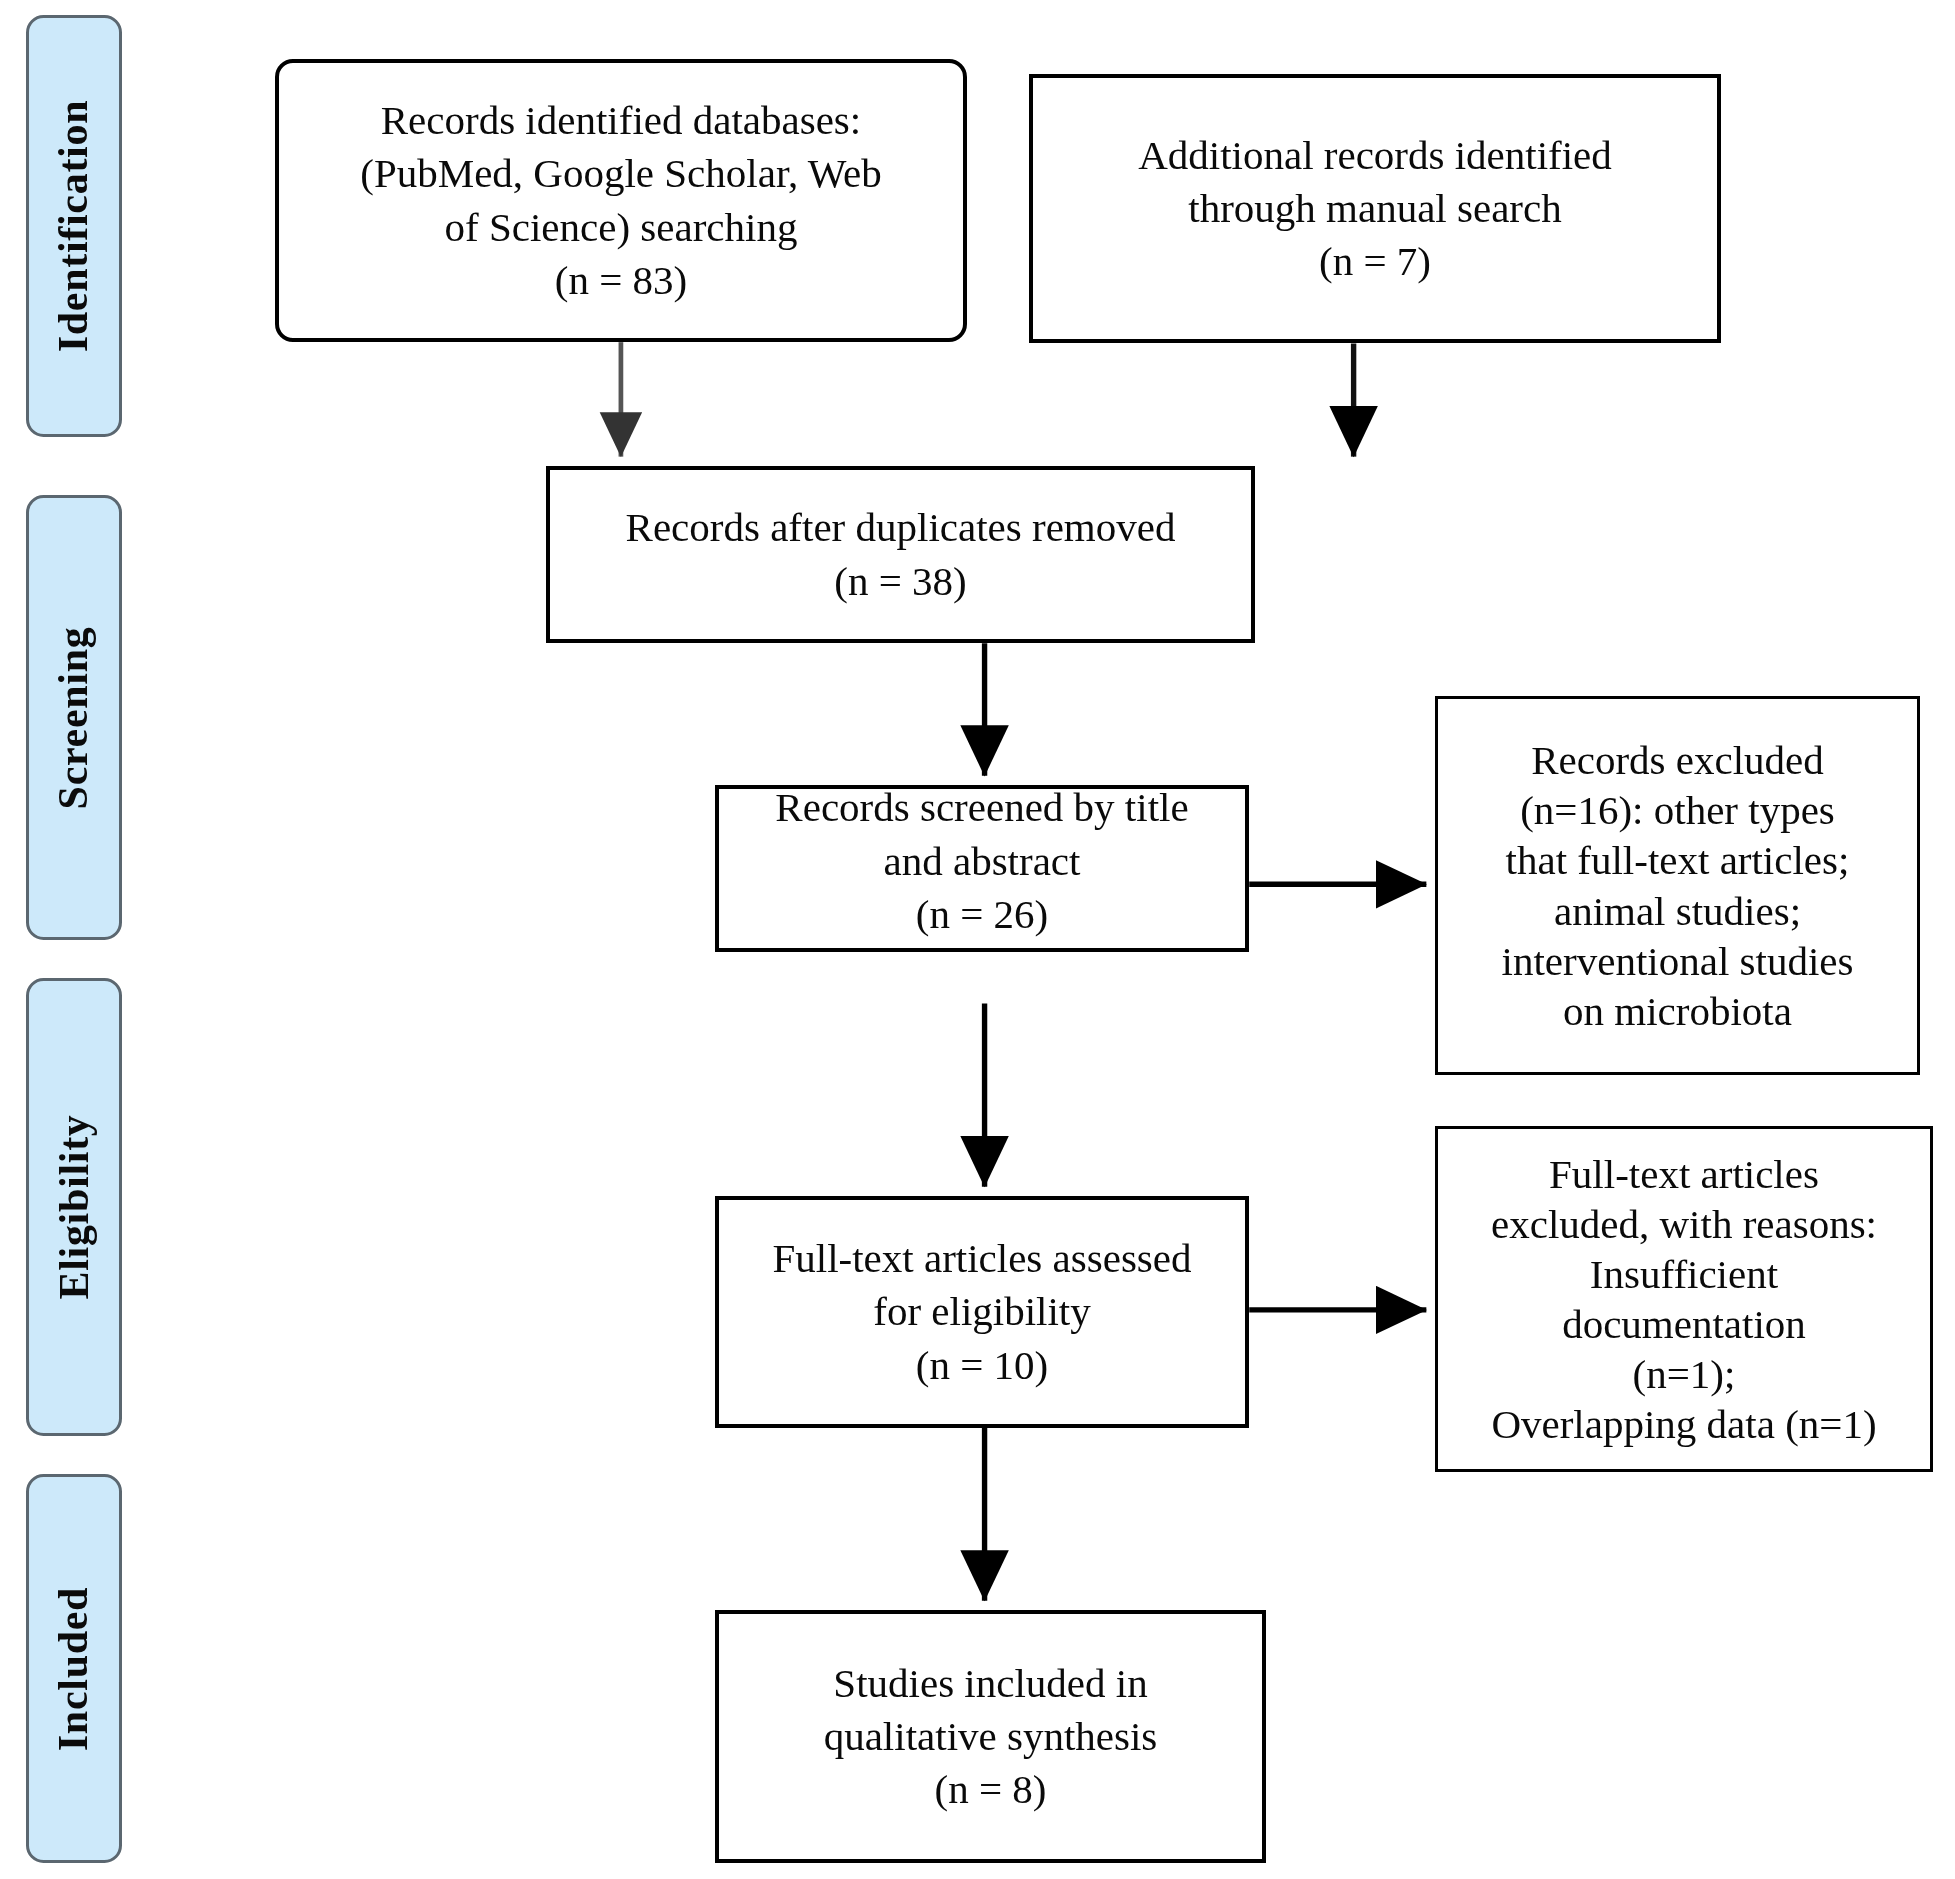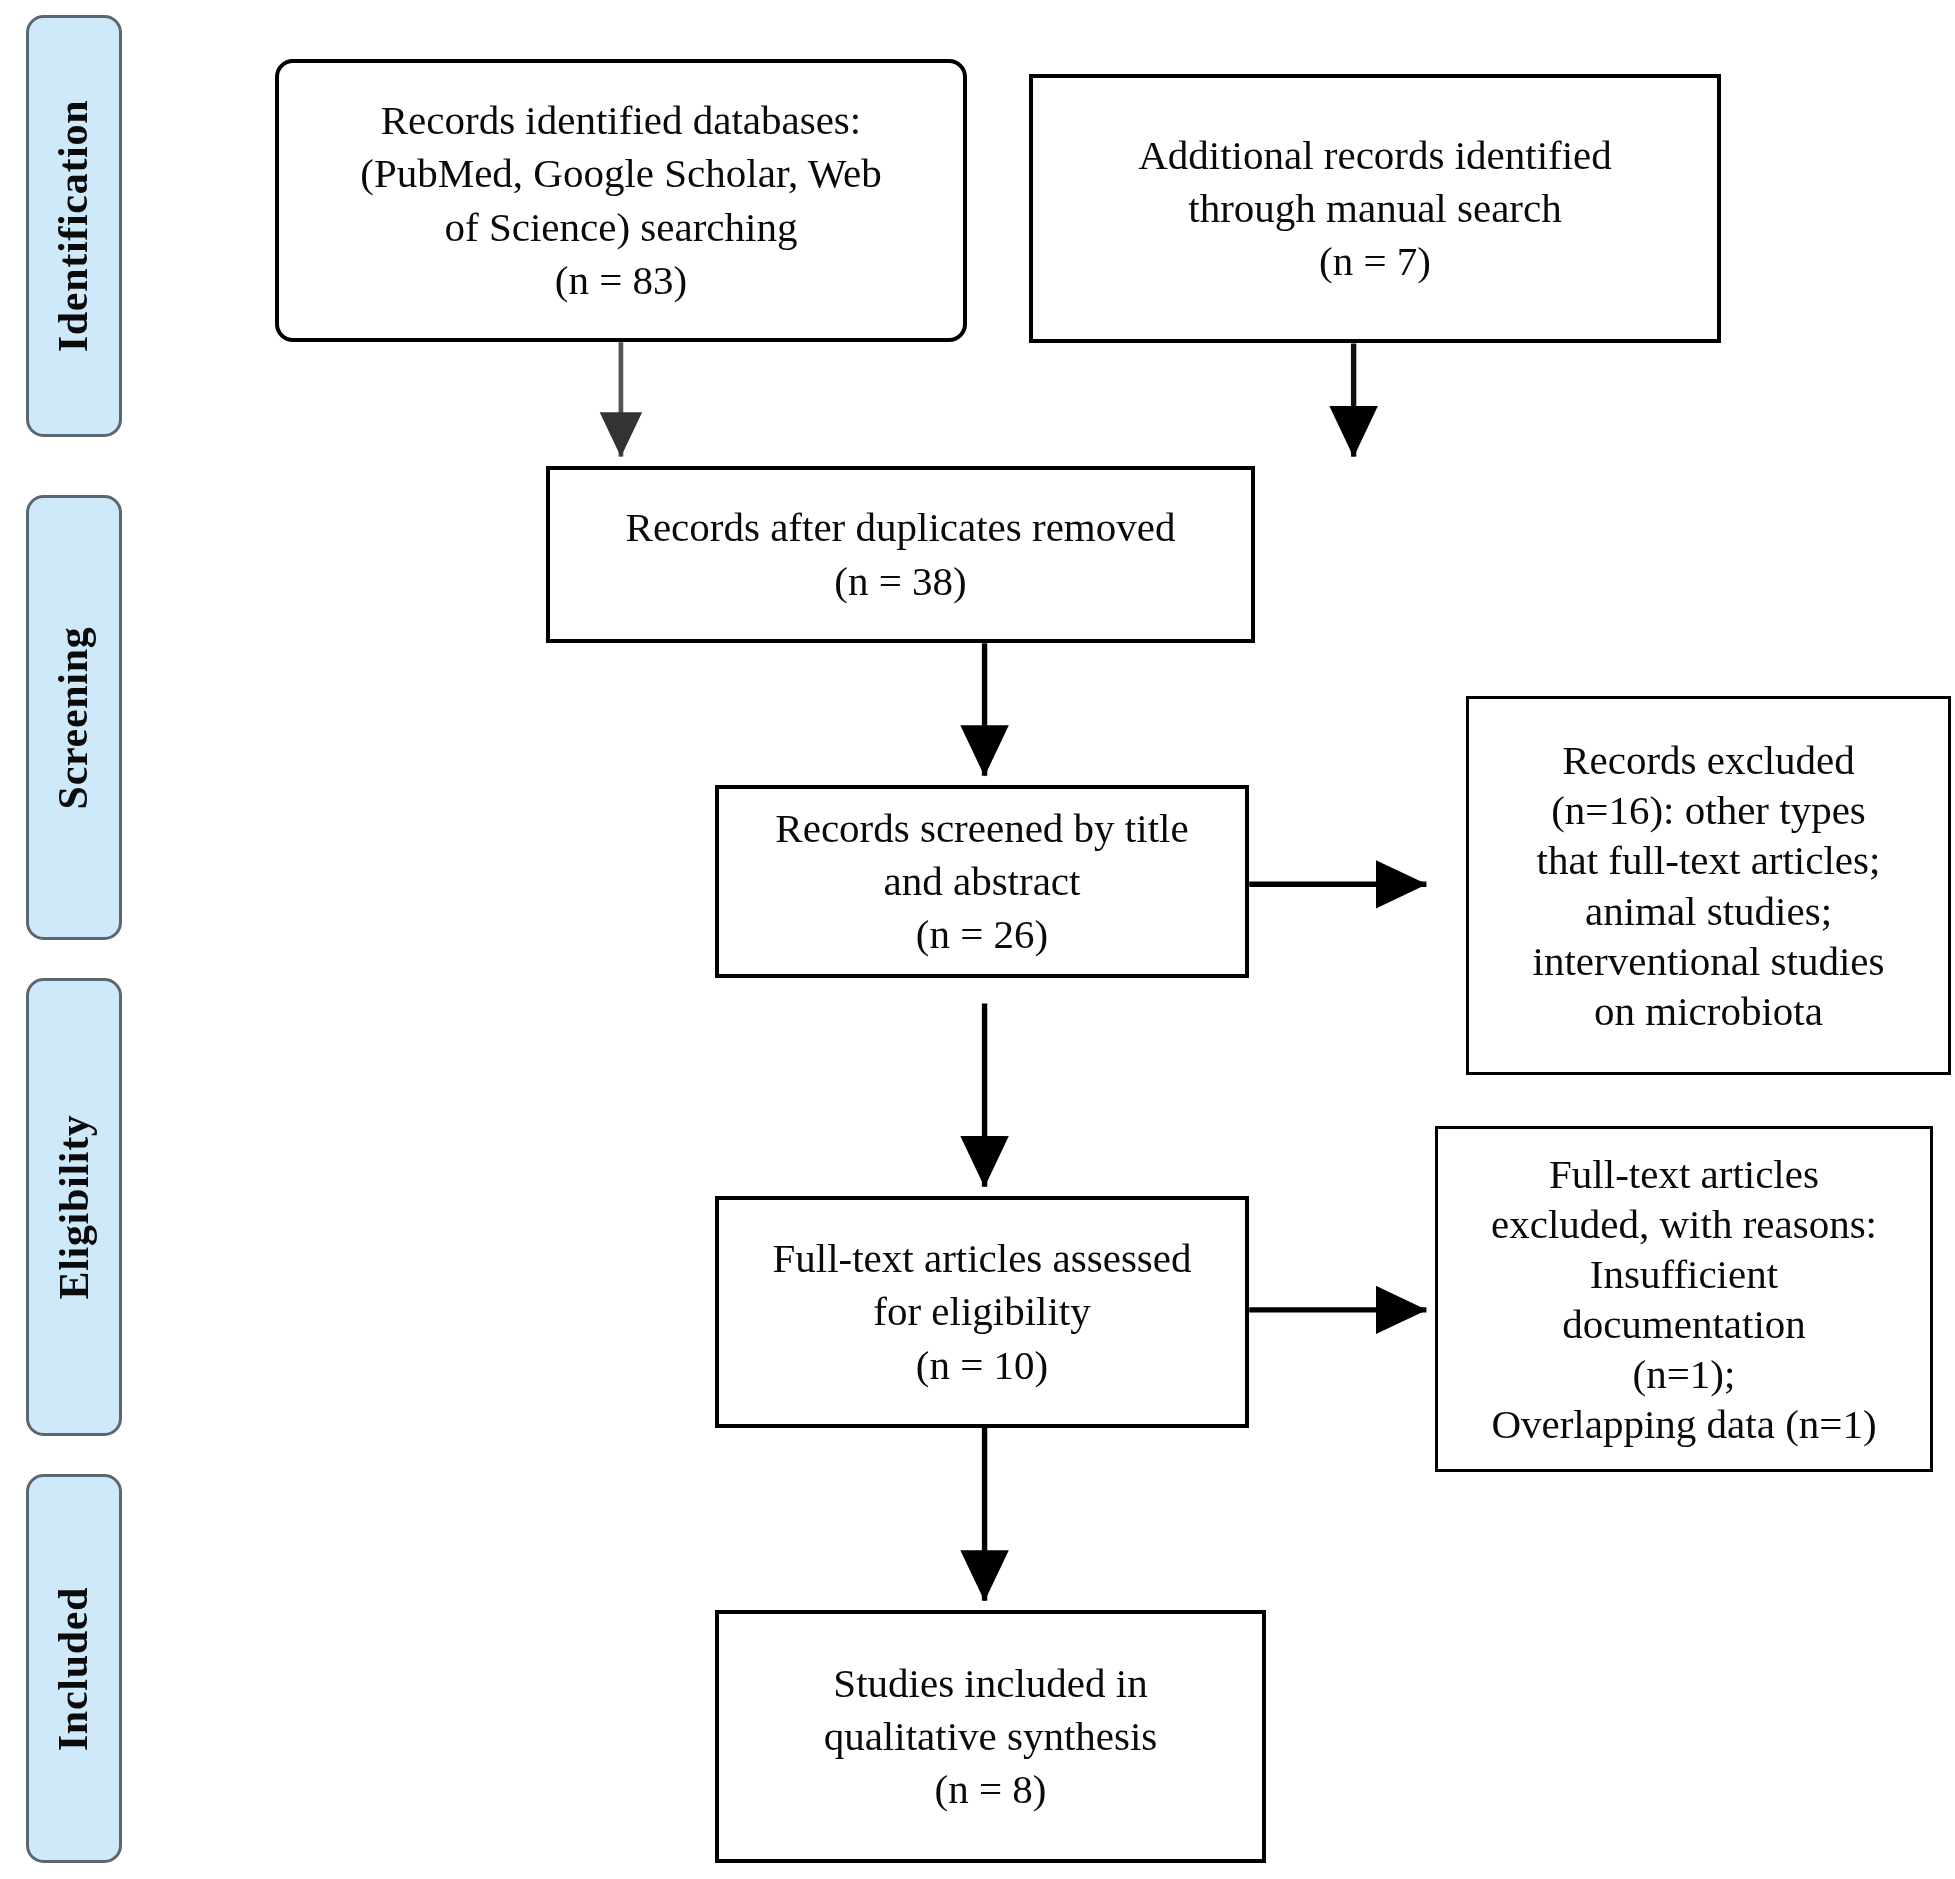--- a/index.html
+++ b/index.html
@@ -126,27 +126,27 @@
     <span class="node-text">Additional records identified
 through manual search
 (n = 7)</span>
   </div>
 
   <div class="node" style="left:546px; top:466px; width:709px; height:177px;">
     <span class="node-text">Records after duplicates removed
 (n = 38)</span>
   </div>
 
-  <div class="node" style="left:715px; top:785px; width:534px; height:193px;">
+  <div class="node" style="left:715px; top:785px; width:534px; height:167px;align-items:flex-end;">
     <span class="node-text">Records screened by title
 and abstract
 (n = 26)</span>
   </div>
 
-  <div class="node thin" style="left:1435px; top:696px; width:485px; height:379px;margin-left:31px;">
+  <div class="node thin" style="left:1435px; top:696px; width:485px; height:379px;">
     <span class="node-text tight">Records excluded
 (n=16): other types
 that full-text articles;
 animal studies;
 interventional studies
 on microbiota</span>
   </div>
 
   <div class="node" style="left:715px; top:1196px; width:534px; height:232px;">
     <span class="node-text">Full-text articles assessed

